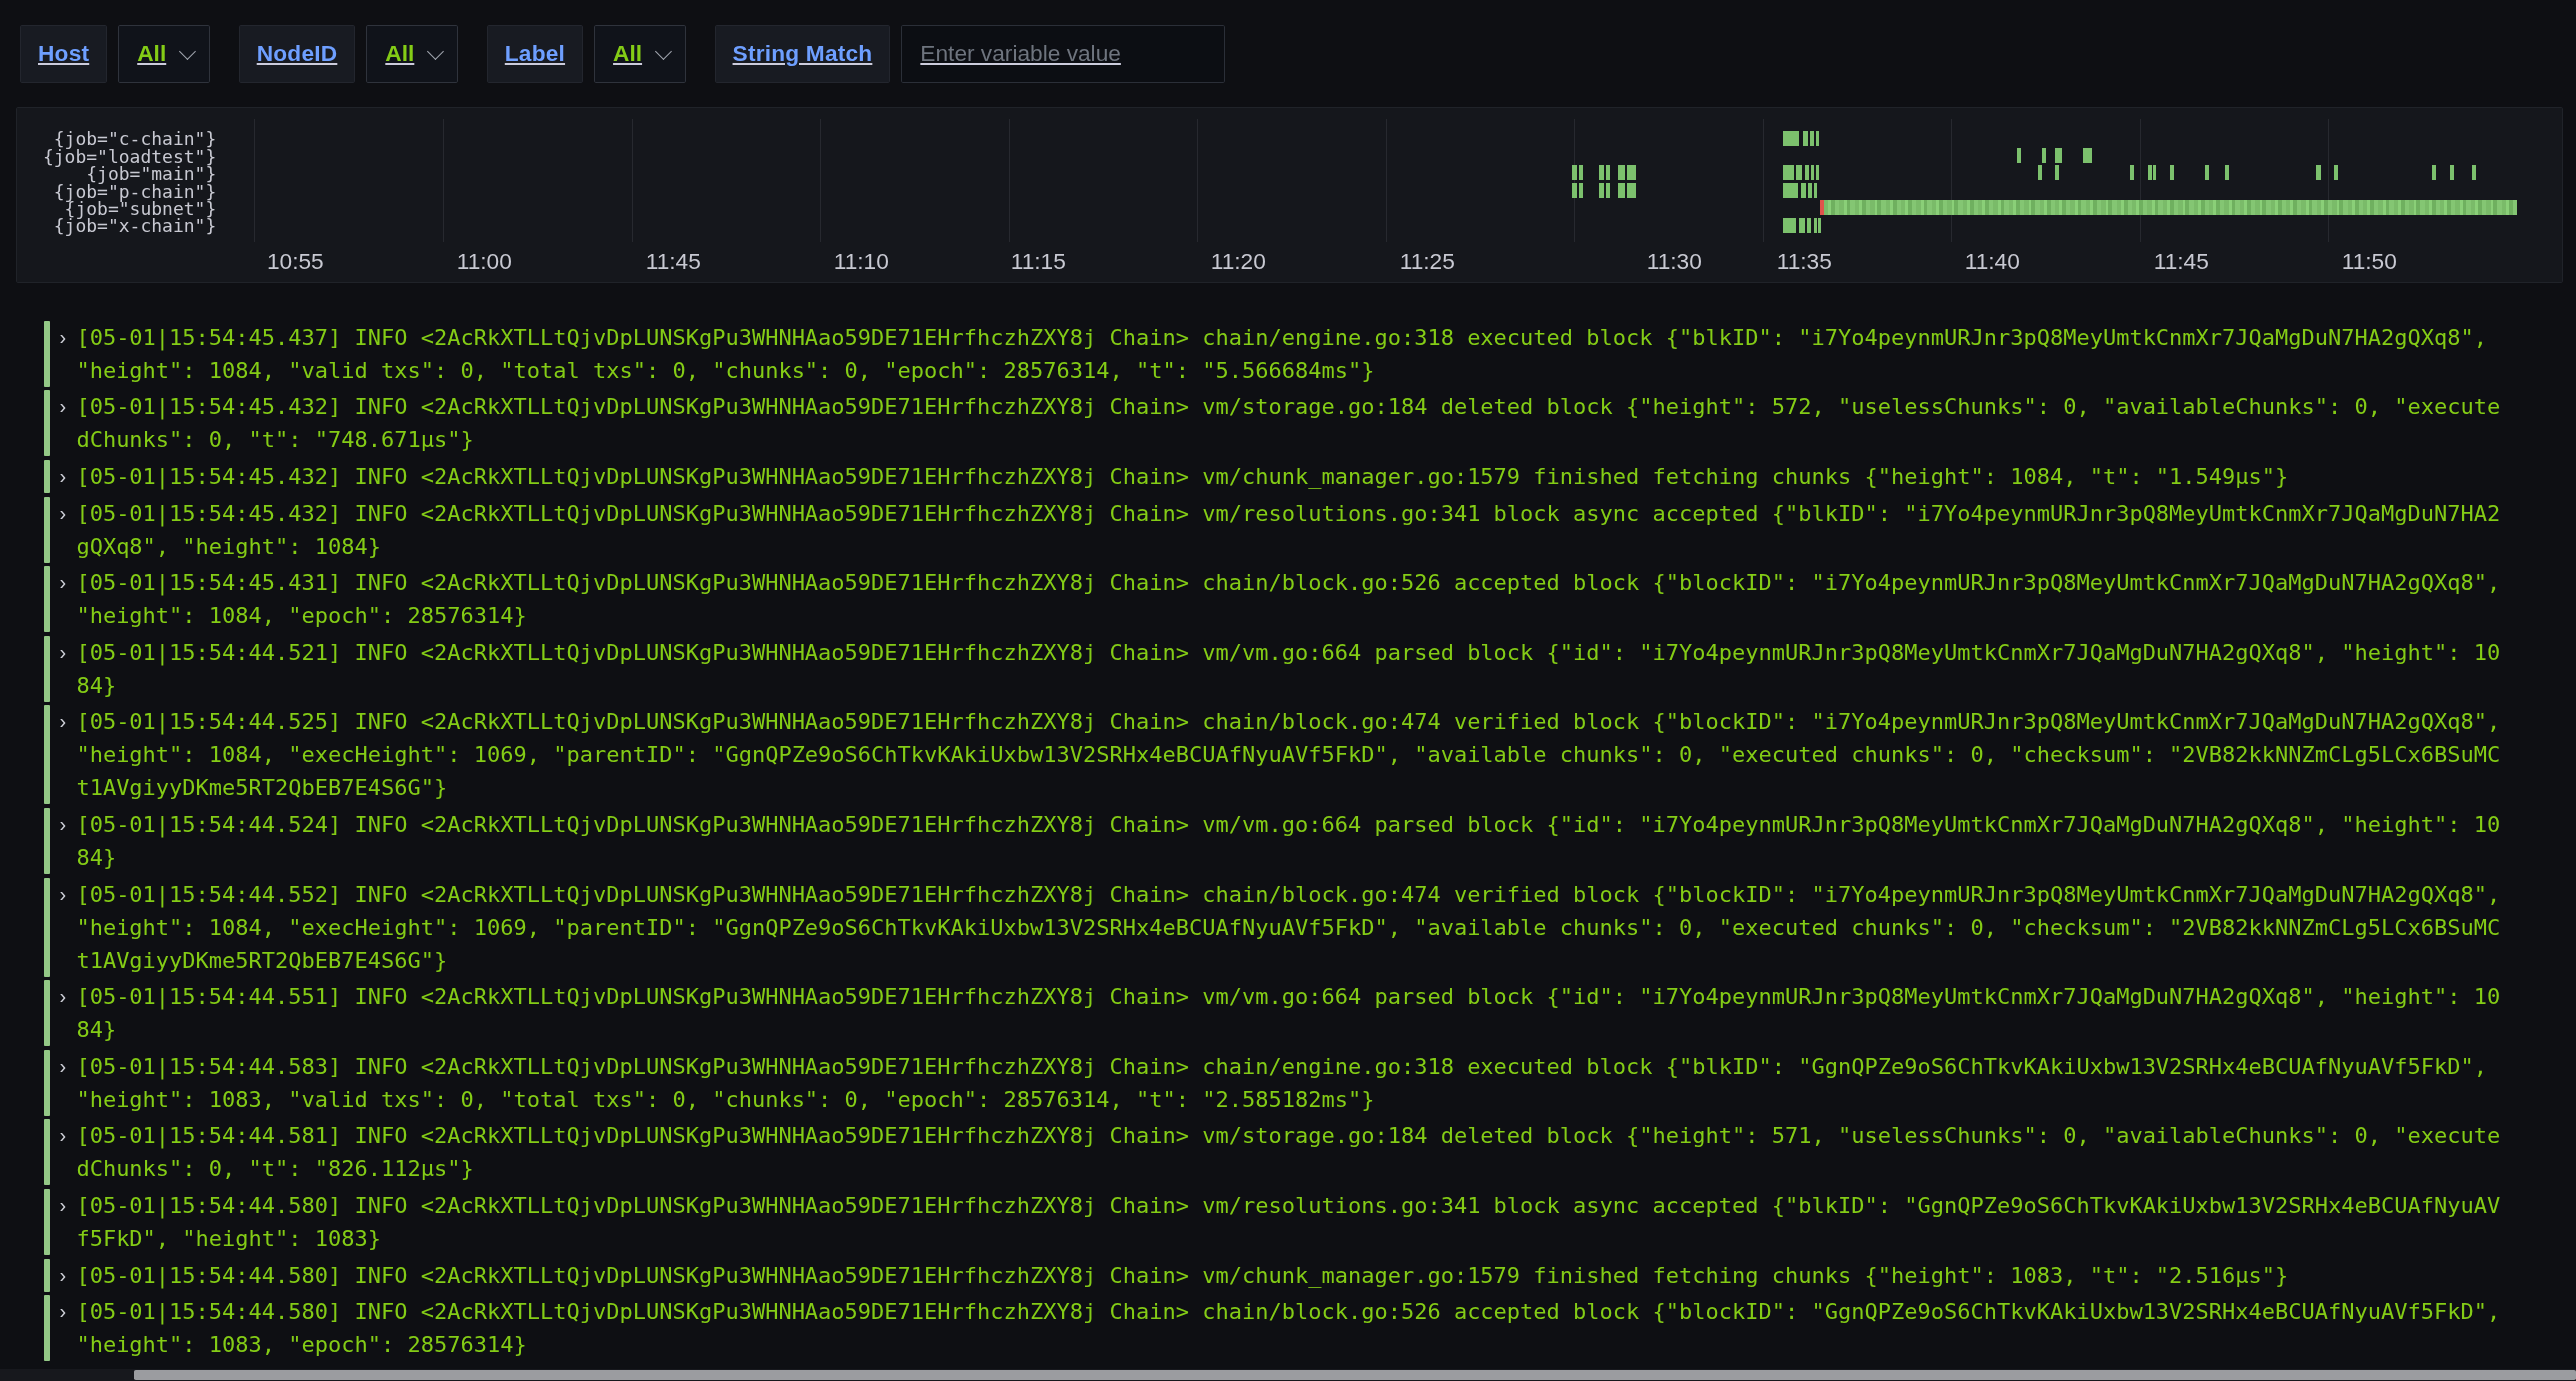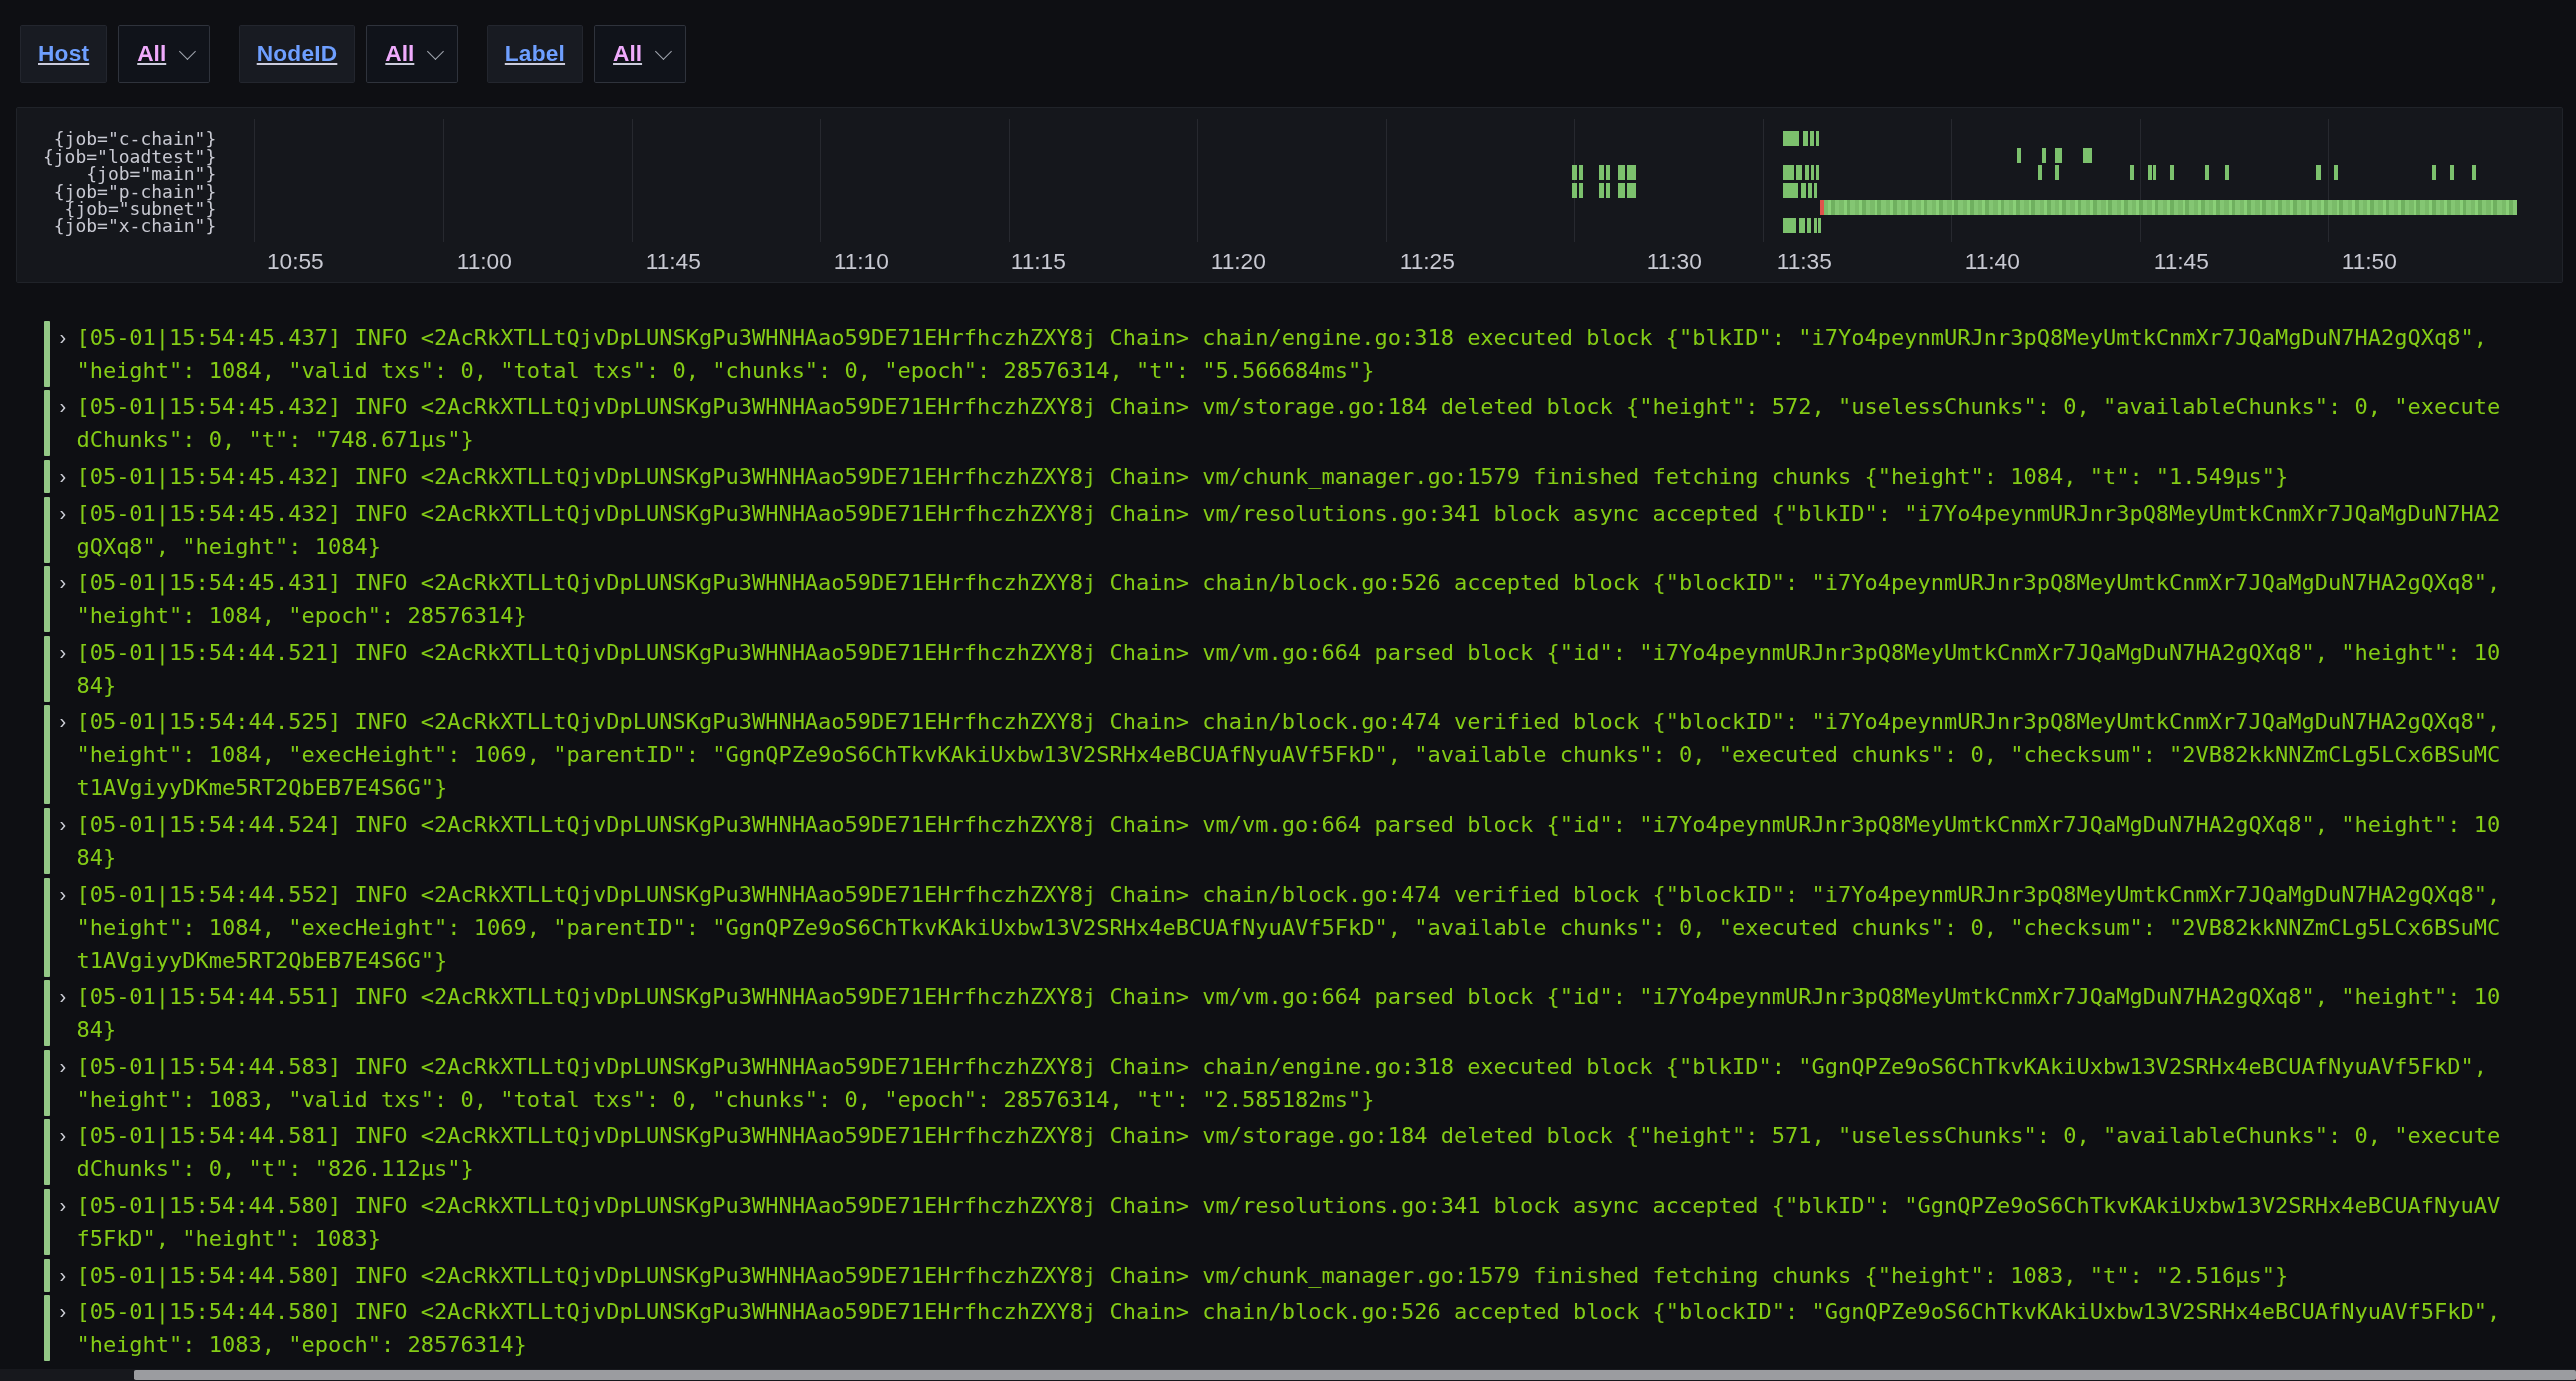--- a/index.html
+++ b/index.html
@@ -14,21 +14,21 @@
   .var-group { display:flex; align-items:center; margin-right:29px;text-decoration:underline; }
   .var-chip {
     height:58px; display:flex; align-items:center; padding:0 17px;
     background:#181b22; border:0.9px solid #23262e; border-radius:1.8px;
     color:#6e9fff; font-size:22.7px; font-weight:700; letter-spacing:0.2px;
     margin-right:11px; white-space:nowrap;
   }
   .var-select {
     height:58px; display:flex; align-items:center; gap:12.7px; padding:0 18px;
     background:#10131a; border:0.9px solid #2f333c; border-radius:1.8px;
-    color:#f0abfc; font-size:22.7px; font-weight:700; cursor:pointer; white-space:nowrap;
+    color:#84cc16; font-size:22.7px; font-weight:700; cursor:pointer; white-space:nowrap;
   }
   .chev-down {
     width:11.8px; height:11.8px; border-right:1.8px solid #a2a6af; border-bottom:1.8px solid #a2a6af;
     transform:rotate(45deg) translateY(-3.6px); display:inline-block;
   }
   .var-input {
     width:324px; height:58px; background:#0c0e13; border:0.9px solid #2b2f38; border-radius:1.8px;
     color:#d5d6de; font-size:22.7px; padding:0 18px; outline:none;
     font-family:"Liberation Sans", sans-serif;
   }
@@ -92,20 +92,26 @@
     </div>
   </div>
   <div class="var-group">
     <div class="var-chip">
       <span>Label</span>
     </div>
     <div class="var-select">
       <span>All</span>
       <span class="chev-down"></span>
     </div>
+  </div>
+  <div class="var-group">
+    <div class="var-chip">
+      <span>String Match</span>
+    </div>
+    <input class="var-input" type="text" placeholder="Enter variable value" style="">
   </div>
 </div>
 
 <div class="timeline-panel">
   <div class="plot-area" id="tl-plot">
       <div class="grid-line" style="left: 237px;"></div>
       <div class="tick-label" style="left: 237px;">10:55</div>
       <div class="grid-line" style="left: 426px;"></div>
       <div class="tick-label" style="left: 426px;">11:00</div>
       <div class="grid-line" style="left: 615px;"></div>

